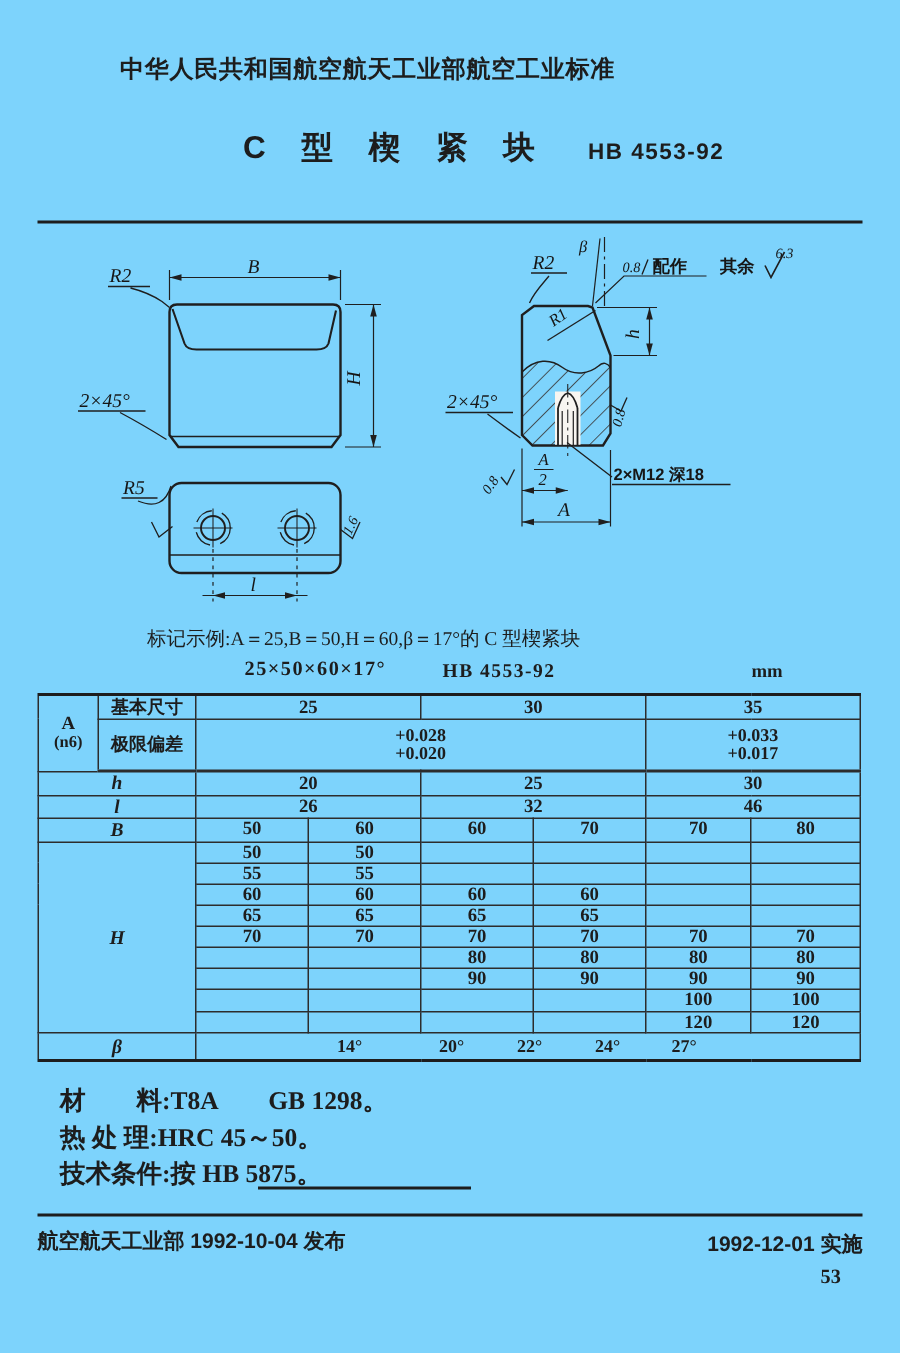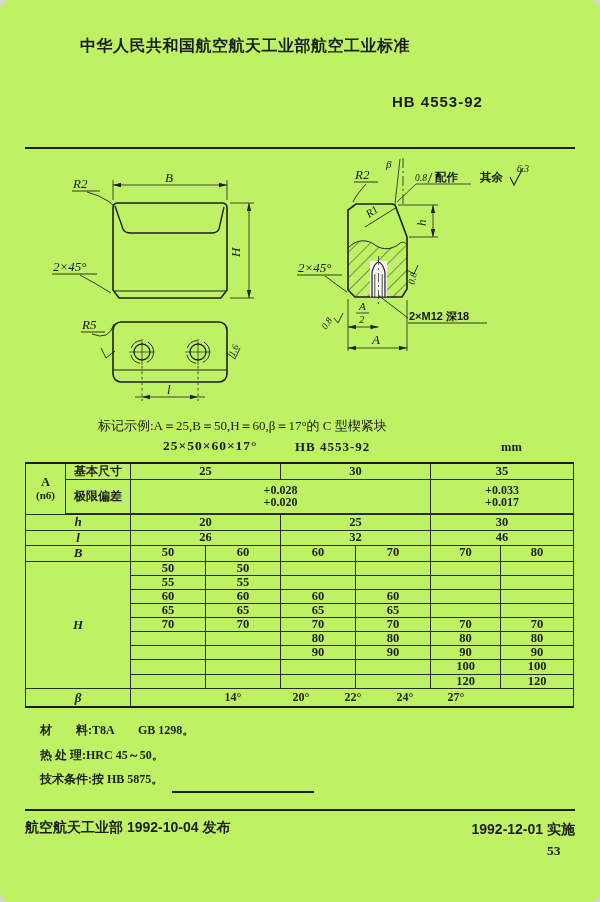--- a/index.html
+++ b/index.html
@@ -1,20 +1,19 @@
 <!DOCTYPE html>
 <html><head>
 <meta charset="utf-8">
 <style>
   html,body{margin:0;padding:0;background:#d8d6d2;}
   .page{
     position:relative;width:600px;height:902px;margin:0 auto;
-    background:#bef264;color:#1d1d1d;overflow:hidden;
+    background:#7dd3fc;color:#1d1d1d;overflow:hidden;
     font-family:"Liberation Serif",serif;
-    border-radius:11px;
   }
   .abs{position:absolute;}
   .doc-header{left:80px;top:36px;font-size:16px;font-weight:bold;letter-spacing:.5px;font-family:"Liberation Sans",sans-serif;}
   .doc-title{left:162px;top:84px;font-size:21px;font-weight:bold;letter-spacing:9px;font-family:"Liberation Sans",sans-serif;}
   .std-no{left:392px;top:93px;font-size:15px;font-weight:bold;font-family:"Liberation Sans",sans-serif;letter-spacing:1px;}
   .rule{background:#1d1d1d;height:2px;}
   .mark1{left:98px;top:417px;font-size:13px;}
   .mark2-size{left:163px;top:438px;font-size:13.5px;font-weight:bold;letter-spacing:1px;}
   .mark2-std{left:295px;top:439px;font-size:13px;font-weight:bold;letter-spacing:1px;}
   .unit{left:501px;top:440px;font-size:12.5px;font-weight:bold;}
@@ -28,39 +27,40 @@
   table.spec-t{border-top:2px solid #1d1d1d;border-bottom:2px solid #1d1d1d;}
   table.spec-t td.cnh{font-family:"Liberation Sans",sans-serif;font-size:12px;}
   table.spec-t td.it{font-style:italic;font-size:13px;}
   tr.rA1{height:16px;} tr.rA2{height:35px;} tr.rh{height:16px;} tr.rl{height:15px;}
   tr.rB{height:16px;} tr.rH{height:13px;} tr.rBeta{height:19px;}
   td.devcell div{font-size:12px;}
   td.beta-vals{position:relative;border-left:1px solid #2c2c2c;}
   td.beta-vals span{position:absolute;top:2px;transform:translateX(-50%);font-size:12px;}
   tr.thick td{border-bottom-width:2px;}
 
-  .notes{left:40px;font-size:12px;font-weight:bold;}
+  .notes{left:40px;font-size:17px;font-weight:bold;}
   .shortline{left:172px;top:791px;width:142px;height:2px;background:#1d1d1d;}
   .foot-left{left:25px;top:819px;font-size:14px;font-weight:bold;font-family:Liberation Sans, sans-serif;}
   .foot-right{right:25px;top:821px;font-size:14px;font-weight:bold;font-family:"Liberation Sans",sans-serif;}
   .pageno{left:547px;top:843px;font-size:13.5px;font-weight:bold;}
 
   svg text{fill:#161616;}
   .dim{font:italic 13px "Liberation Serif",serif;}
   .dimsm{font:italic 11px "Liberation Serif",serif;}
   .rough{font:italic 9.5px "Liberation Serif",serif;}
   .annl{font:bold 11.5px "Liberation Sans",sans-serif;}
   .thr{font:bold 11px "Liberation Sans",sans-serif;}
 </style>
 </head>
 <body>
 
 <div class="page">
 
   <div class="abs doc-header">中华人民共和国航空航天工业部航空工业标准</div>
+  <div class="abs doc-title">C 型 楔 紧 块</div>
   <div class="abs std-no">HB 4553-92</div>
   <div class="abs rule" style="left:25px;top:147px;width:550px;"></div>
 
   <svg class="abs" style="left:25px;top:155px;" width="570" height="262" viewBox="0 0 570 262">
     <defs>
       <pattern id="hatch" width="9" height="9" patternUnits="userSpaceOnUse" patternTransform="rotate(45)">
         <line x1="0" y1="0" x2="0" y2="9" stroke="#3a3a3a" stroke-width="1.1"></line>
       </pattern>
     </defs>
 

